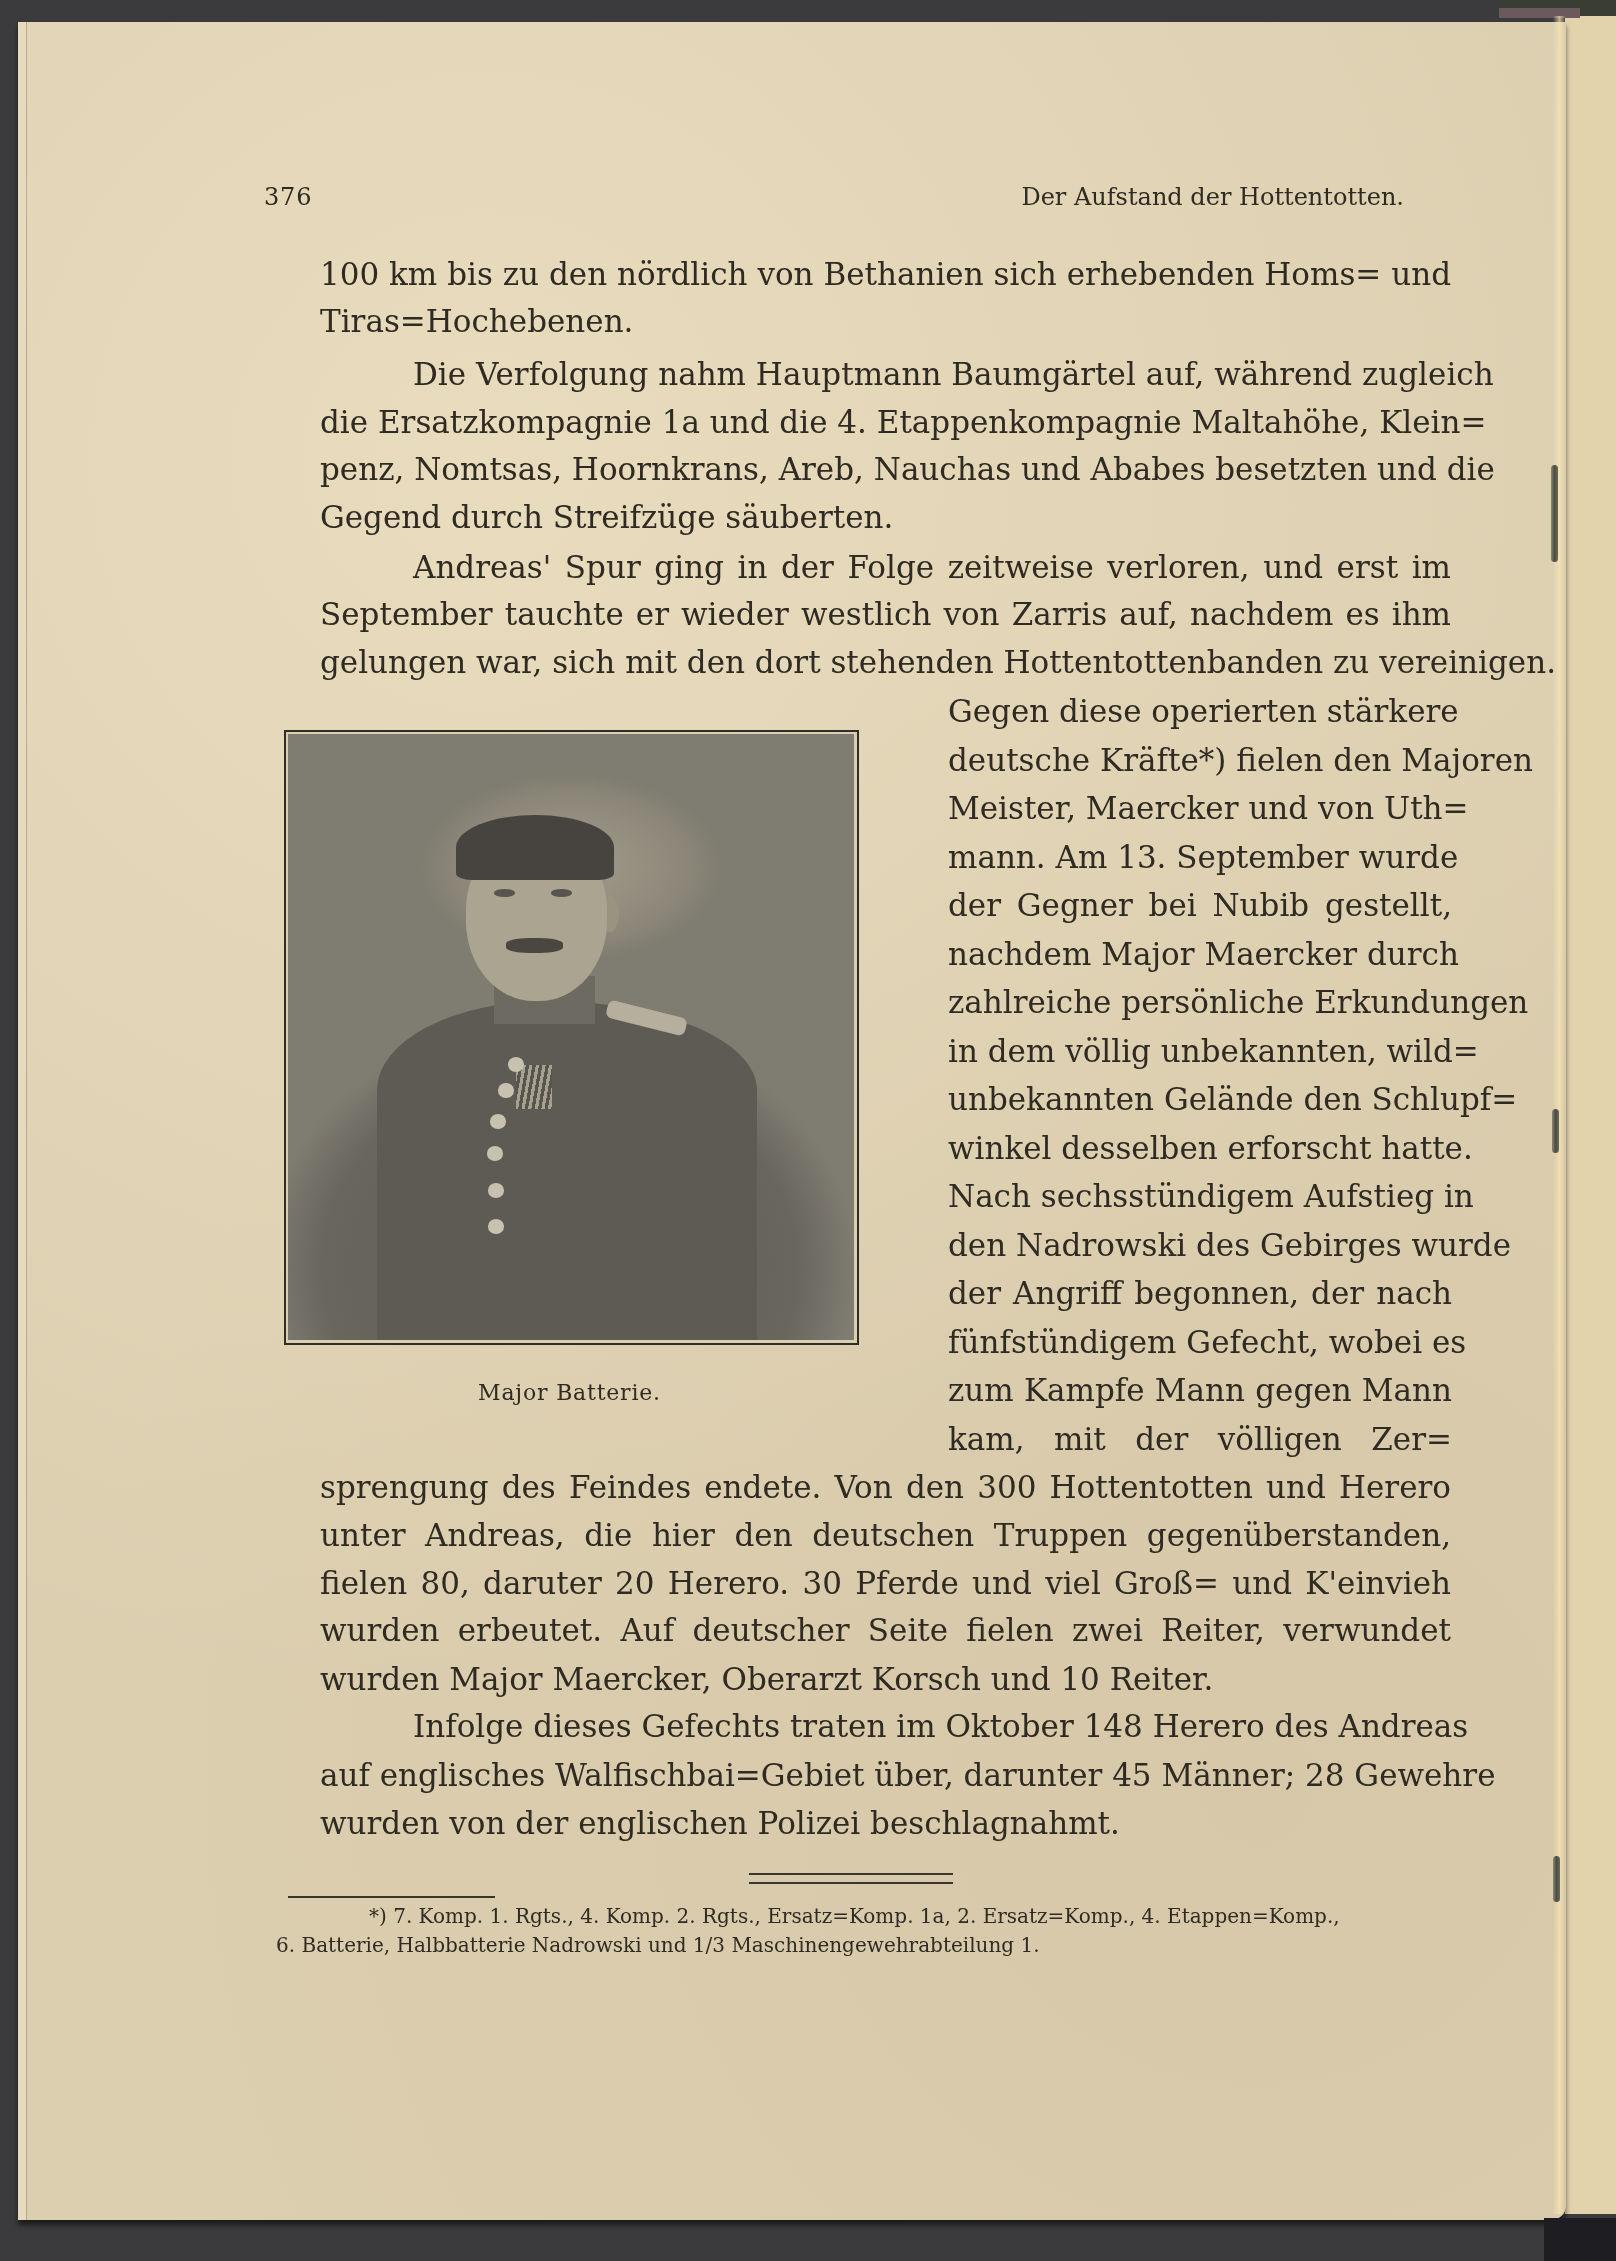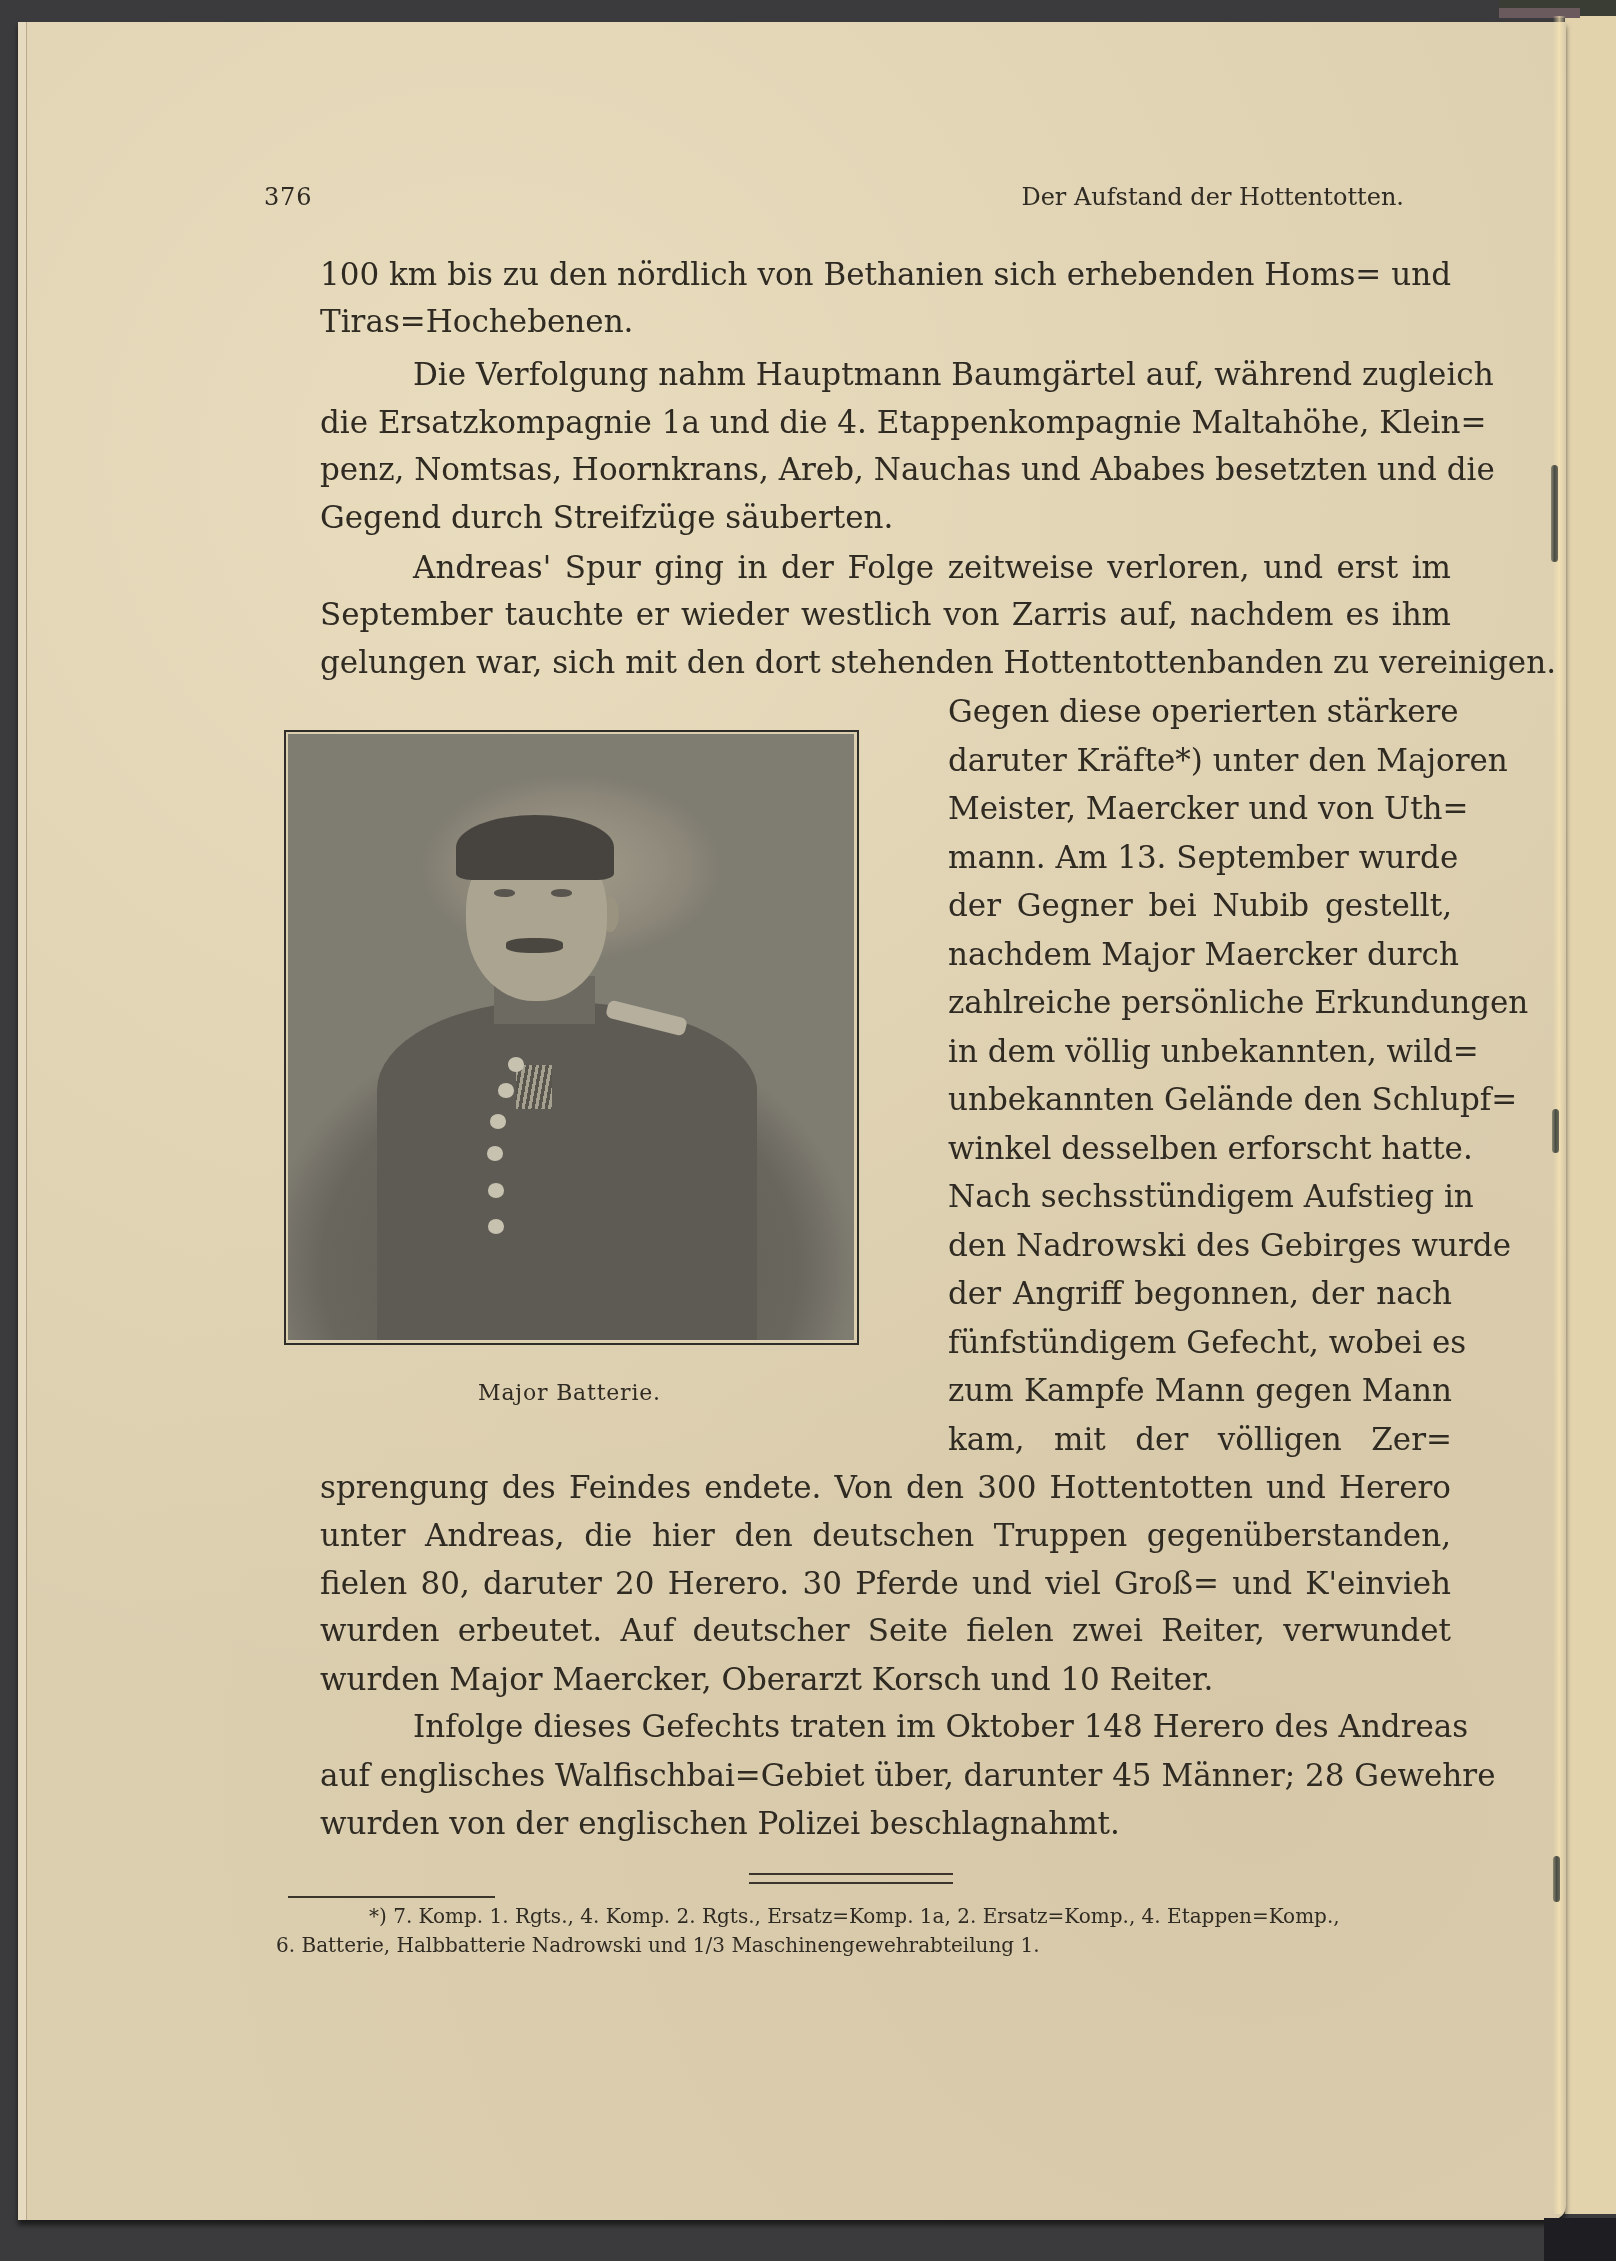--- a/index.html
+++ b/index.html
@@ -125,21 +125,21 @@
   <div class="line full last" style="top:303px">Tiras=Hochebenen.</div>
   <div class="line indent" style="top:356px">Die Verfolgung nahm Hauptmann Baumgärtel auf, während zugleich</div>
   <div class="line full" style="top:404px">die Ersatzkompagnie 1a und die 4. Etappenkompagnie Maltahöhe, Klein=</div>
   <div class="line full" style="top:451px">penz, Nomtsas, Hoornkrans, Areb, Nauchas und Ababes besetzten und die</div>
   <div class="line full last" style="top:499px">Gegend durch Streifzüge säuberten.</div>
   <div class="line indent" style="top:549px">Andreas' Spur ging in der Folge zeitweise verloren, und erst im</div>
   <div class="line full" style="top:596px">September tauchte er wieder westlich von Zarris auf, nachdem es ihm</div>
   <div class="line full" style="top:644px">gelungen war, sich mit den dort stehenden Hottentottenbanden zu vereinigen.</div>
 
   <div class="line narrow" style="top:693px">Gegen diese operierten stärkere</div>
-  <div class="line narrow" style="top:742px">daruter Kräfte*) unter den Majoren</div>
+  <div class="line narrow" style="top:742px">deutsche Kräfte*) fielen den Majoren</div>
   <div class="line narrow" style="top:790px">Meister, Maercker und von Uth=</div>
   <div class="line narrow" style="top:839px">mann.  Am 13. September wurde</div>
   <div class="line narrow" style="top:887px">der Gegner bei Nubib gestellt,</div>
   <div class="line narrow" style="top:936px">nachdem Major Maercker durch</div>
   <div class="line narrow" style="top:984px">zahlreiche persönliche Erkundungen</div>
   <div class="line narrow" style="top:1033px">in dem völlig unbekannten, wild=</div>
   <div class="line narrow" style="top:1081px">unbekannten Gelände den Schlupf=</div>
   <div class="line narrow" style="top:1130px">winkel desselben erforscht hatte.</div>
   <div class="line narrow" style="top:1178px">Nach sechsstündigem Aufstieg in</div>
   <div class="line narrow" style="top:1227px">den Nadrowski des Gebirges wurde</div>

